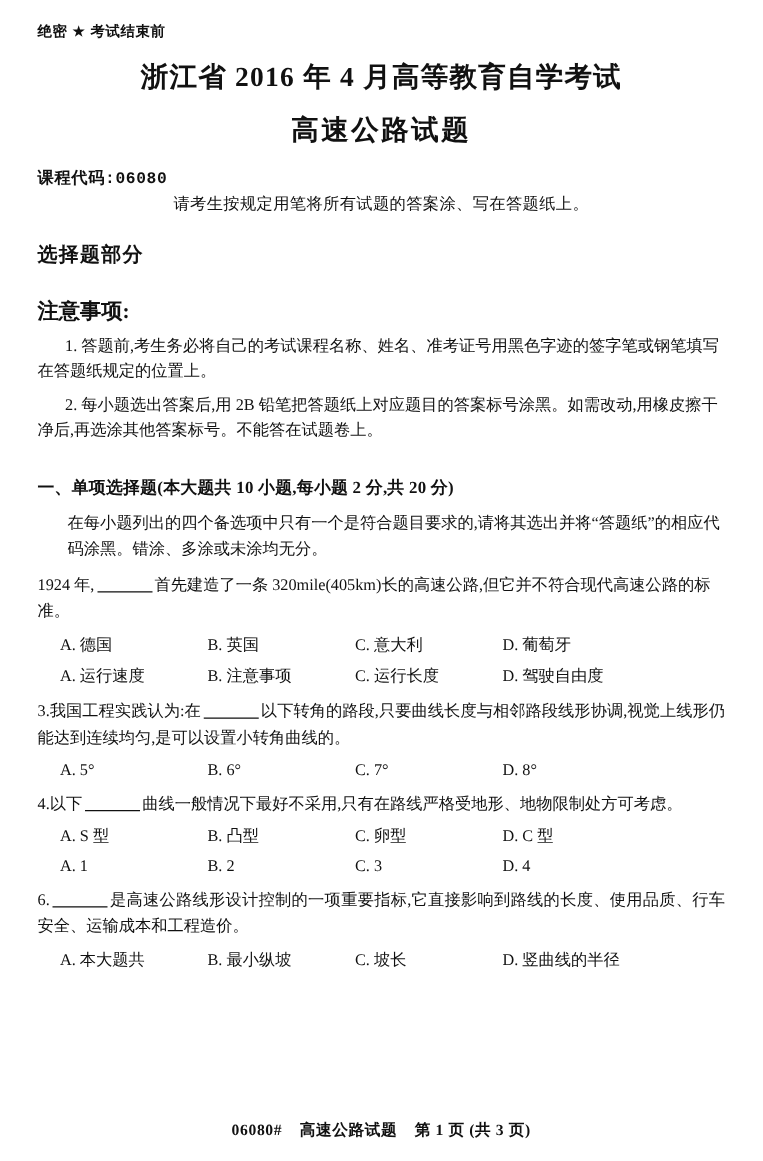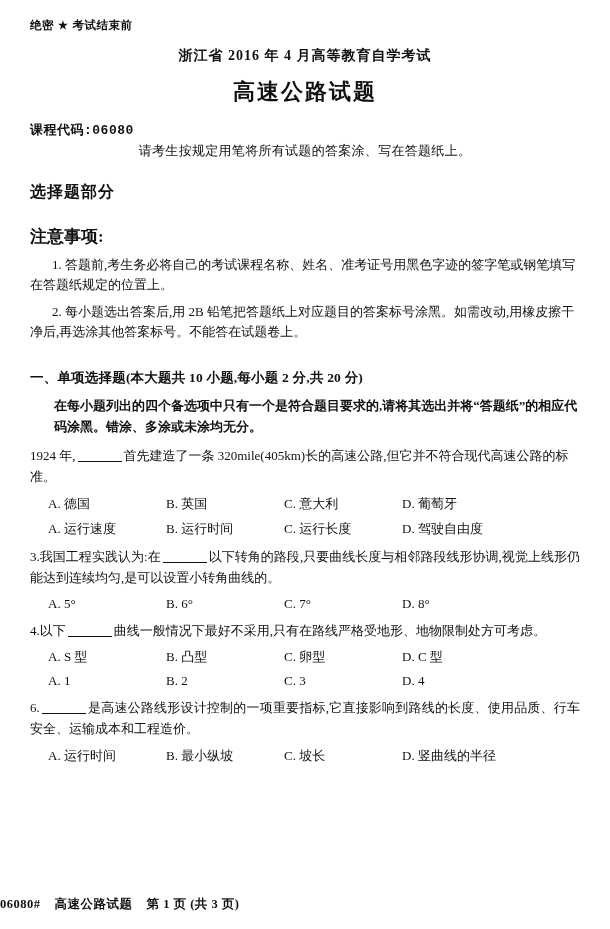--- a/index.html
+++ b/index.html
@@ -27,21 +27,21 @@
     font-weight: bold;
     letter-spacing: 0.5px;
     margin-bottom: 14px;
   }
   .secret-star {
     margin: 0 4px;
     font-size: 11px;
   }
   .title-main {
     text-align: center;
-    font-size: 14px;
+    font-size: 22px;
     font-weight: bold;
     letter-spacing: 1px;
     margin-top: 10px;
   }
   .title-sub {
     text-align: center;
     font-size: 22px;
     font-weight: bold;
     letter-spacing: 2px;
     margin-top: 12px;
@@ -83,21 +83,21 @@
     width: 22px;
   }
   .big-q {
     font-size: 13.5px;
     font-weight: bold;
     margin-top: 26px;
     letter-spacing: 0.2px;
   }
   .big-q-desc {
     font-size: 13px;
-    font-weight: bold;
+    font-weight: normal;
     margin-top: 8px;
     line-height: 1.65;
     padding-left: 24px;
   }
   .question {
     font-size: 13px;
     margin-top: 9px;
     line-height: 1.6;
   }
   .q-body {
@@ -122,20 +122,21 @@
     flex: 0 0 118px;
   }
   .options .opt:last-child {
     flex: 0 0 auto;
   }
   .footer {
     position: absolute;
     left: 0;
     right: 0;
     bottom: 16px;
+    text-align: center;
     font-size: 12.5px;
     font-weight: bold;
     letter-spacing: 0.5px;
   }
   .footer .code {
     margin-right: 14px;
   }
   .footer .fname {
     margin-right: 14px;
   }
@@ -168,21 +169,21 @@
   </div>
   <div class="options">
     <span class="opt">A. 德国</span>
     <span class="opt">B. 英国</span>
     <span class="opt">C. 意大利</span>
     <span class="opt">D. 葡萄牙</span>
   </div>
 
   <div class="options">
     <span class="opt">A. 运行速度</span>
-    <span class="opt">B. 运行时间</span>
+    <span class="opt">B. 注意事项</span>
     <span class="opt">C. 运行长度</span>
     <span class="opt">D. 驾驶自由度</span>
   </div>
 
   <div class="question q-body">
     <span>3.我国工程实践认为:在</span><span class="blank"></span><span>以下转角的路段,只要曲线长度与相邻路段线形协调,视觉上线形仍能达到连续均匀,是可以设置小转角曲线的。</span>
   </div>
   <div class="options">
     <span class="opt">A. 5°</span>
     <span class="opt">B. 6°</span>
@@ -204,21 +205,21 @@
     <span class="opt">A. 1</span>
     <span class="opt">B. 2</span>
     <span class="opt">C. 3</span>
     <span class="opt">D. 4</span>
   </div>
 
   <div class="question q-body">
     <span>6.</span><span class="blank"></span><span>是高速公路线形设计控制的一项重要指标,它直接影响到路线的长度、使用品质、行车安全、运输成本和工程造价。</span>
   </div>
   <div class="options">
-    <span class="opt">A. 运行时间</span>
+    <span class="opt">A. 本大题共</span>
     <span class="opt">B. 最小纵坡</span>
     <span class="opt">C. 坡长</span>
     <span class="opt">D. 竖曲线的半径</span>
   </div>
 
   <div class="footer">
     <span class="code">06080#</span><span class="fname">高速公路试题</span><span>第 1 页 (共 3 页)</span>
   </div>
 
 </div>

